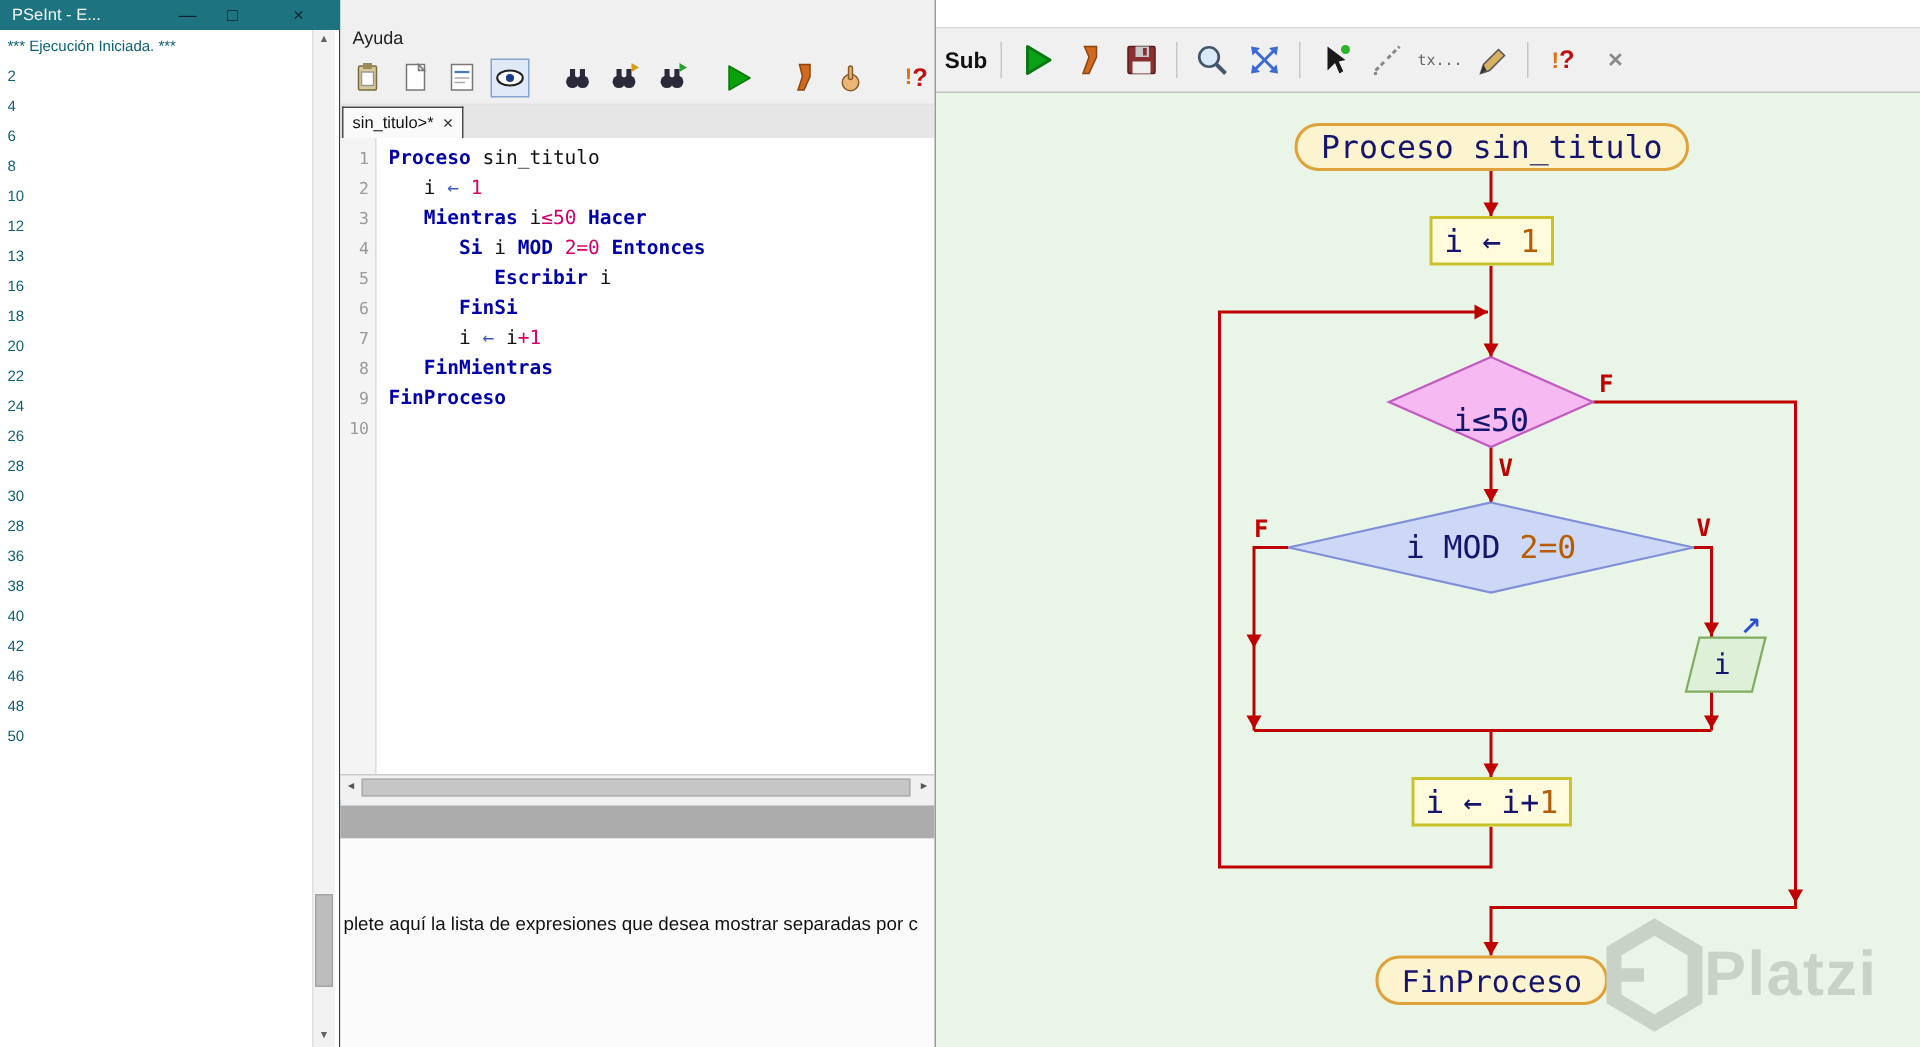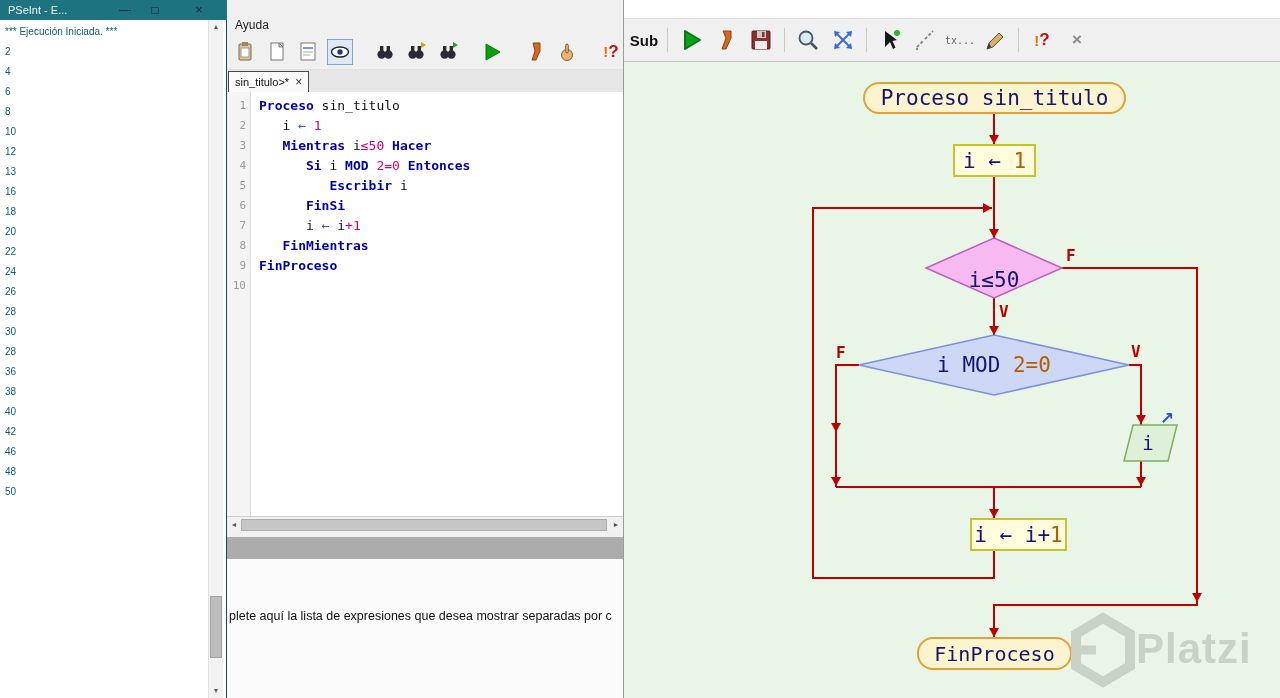--- a/index.html
+++ b/index.html
@@ -317,21 +317,21 @@
           <polygon points="568,531 578,531 573,540"></polygon>
         </g>
       </svg>
 
       <div class="fnode n-start" style="left:239px; top:20px; width:263px; height:32px;"><span class="seg-fc">Proceso sin_titulo</span></div>
       <div class="fnode n-box" style="left:329px; top:82px; width:83px; height:33px;"><span class="seg-fc">i ← </span><span class="seg-fn">1</span></div>
       <div class="fnode dtext" style="left:302px; top:188px; width:136px; height:60px;"><span class="seg-fc">i≤50</span></div>
       <div class="fnode dtext" style="left:235px; top:273px; width:270px; height:60px;"><span class="seg-fc">i MOD </span><span class="seg-fn">2=0</span></div>
       <div class="fnode dtext" style="left:500px; top:363px; width:48px; height:36px; font-size:19px;"><span class="seg-fc">i</span></div>
       <span class="out-arrow">↗</span>
-      <div class="fnode n-box" style="left:317px; top:456px; width:97px; height:33px;margin-left:29px;"><span class="seg-fc">i ← i+</span><span class="seg-fn">1</span></div>
+      <div class="fnode n-box" style="left:317px; top:456px; width:107px; height:33px;"><span class="seg-fc">i ← i+</span><span class="seg-fn">1</span></div>
       <div class="fnode n-end" style="left:293px; top:575px; width:155px; height:33px; font-size:20px;"><span class="seg-fc">FinProceso</span></div>
 
       <span class="fv" style="left:442px; top:184px;">F</span>
       <span class="fv" style="left:375px; top:240px;">V</span>
       <span class="fv" style="left:212px; top:281px;">F</span>
       <span class="fv" style="left:507px; top:280px;">V</span>
 
       <svg class="flow-svg" width="657" height="636" viewBox="0 0 657 636" style="pointer-events:none;">
         <path d="M479,556 L506,572 L506,604 L479,620 L452,604 L452,572 Z" fill="none" stroke="#c9d2c7" stroke-width="10" stroke-linejoin="miter"></path>
         <line x1="452" y1="588" x2="472" y2="588" stroke="#c9d2c7" stroke-width="9"></line>

